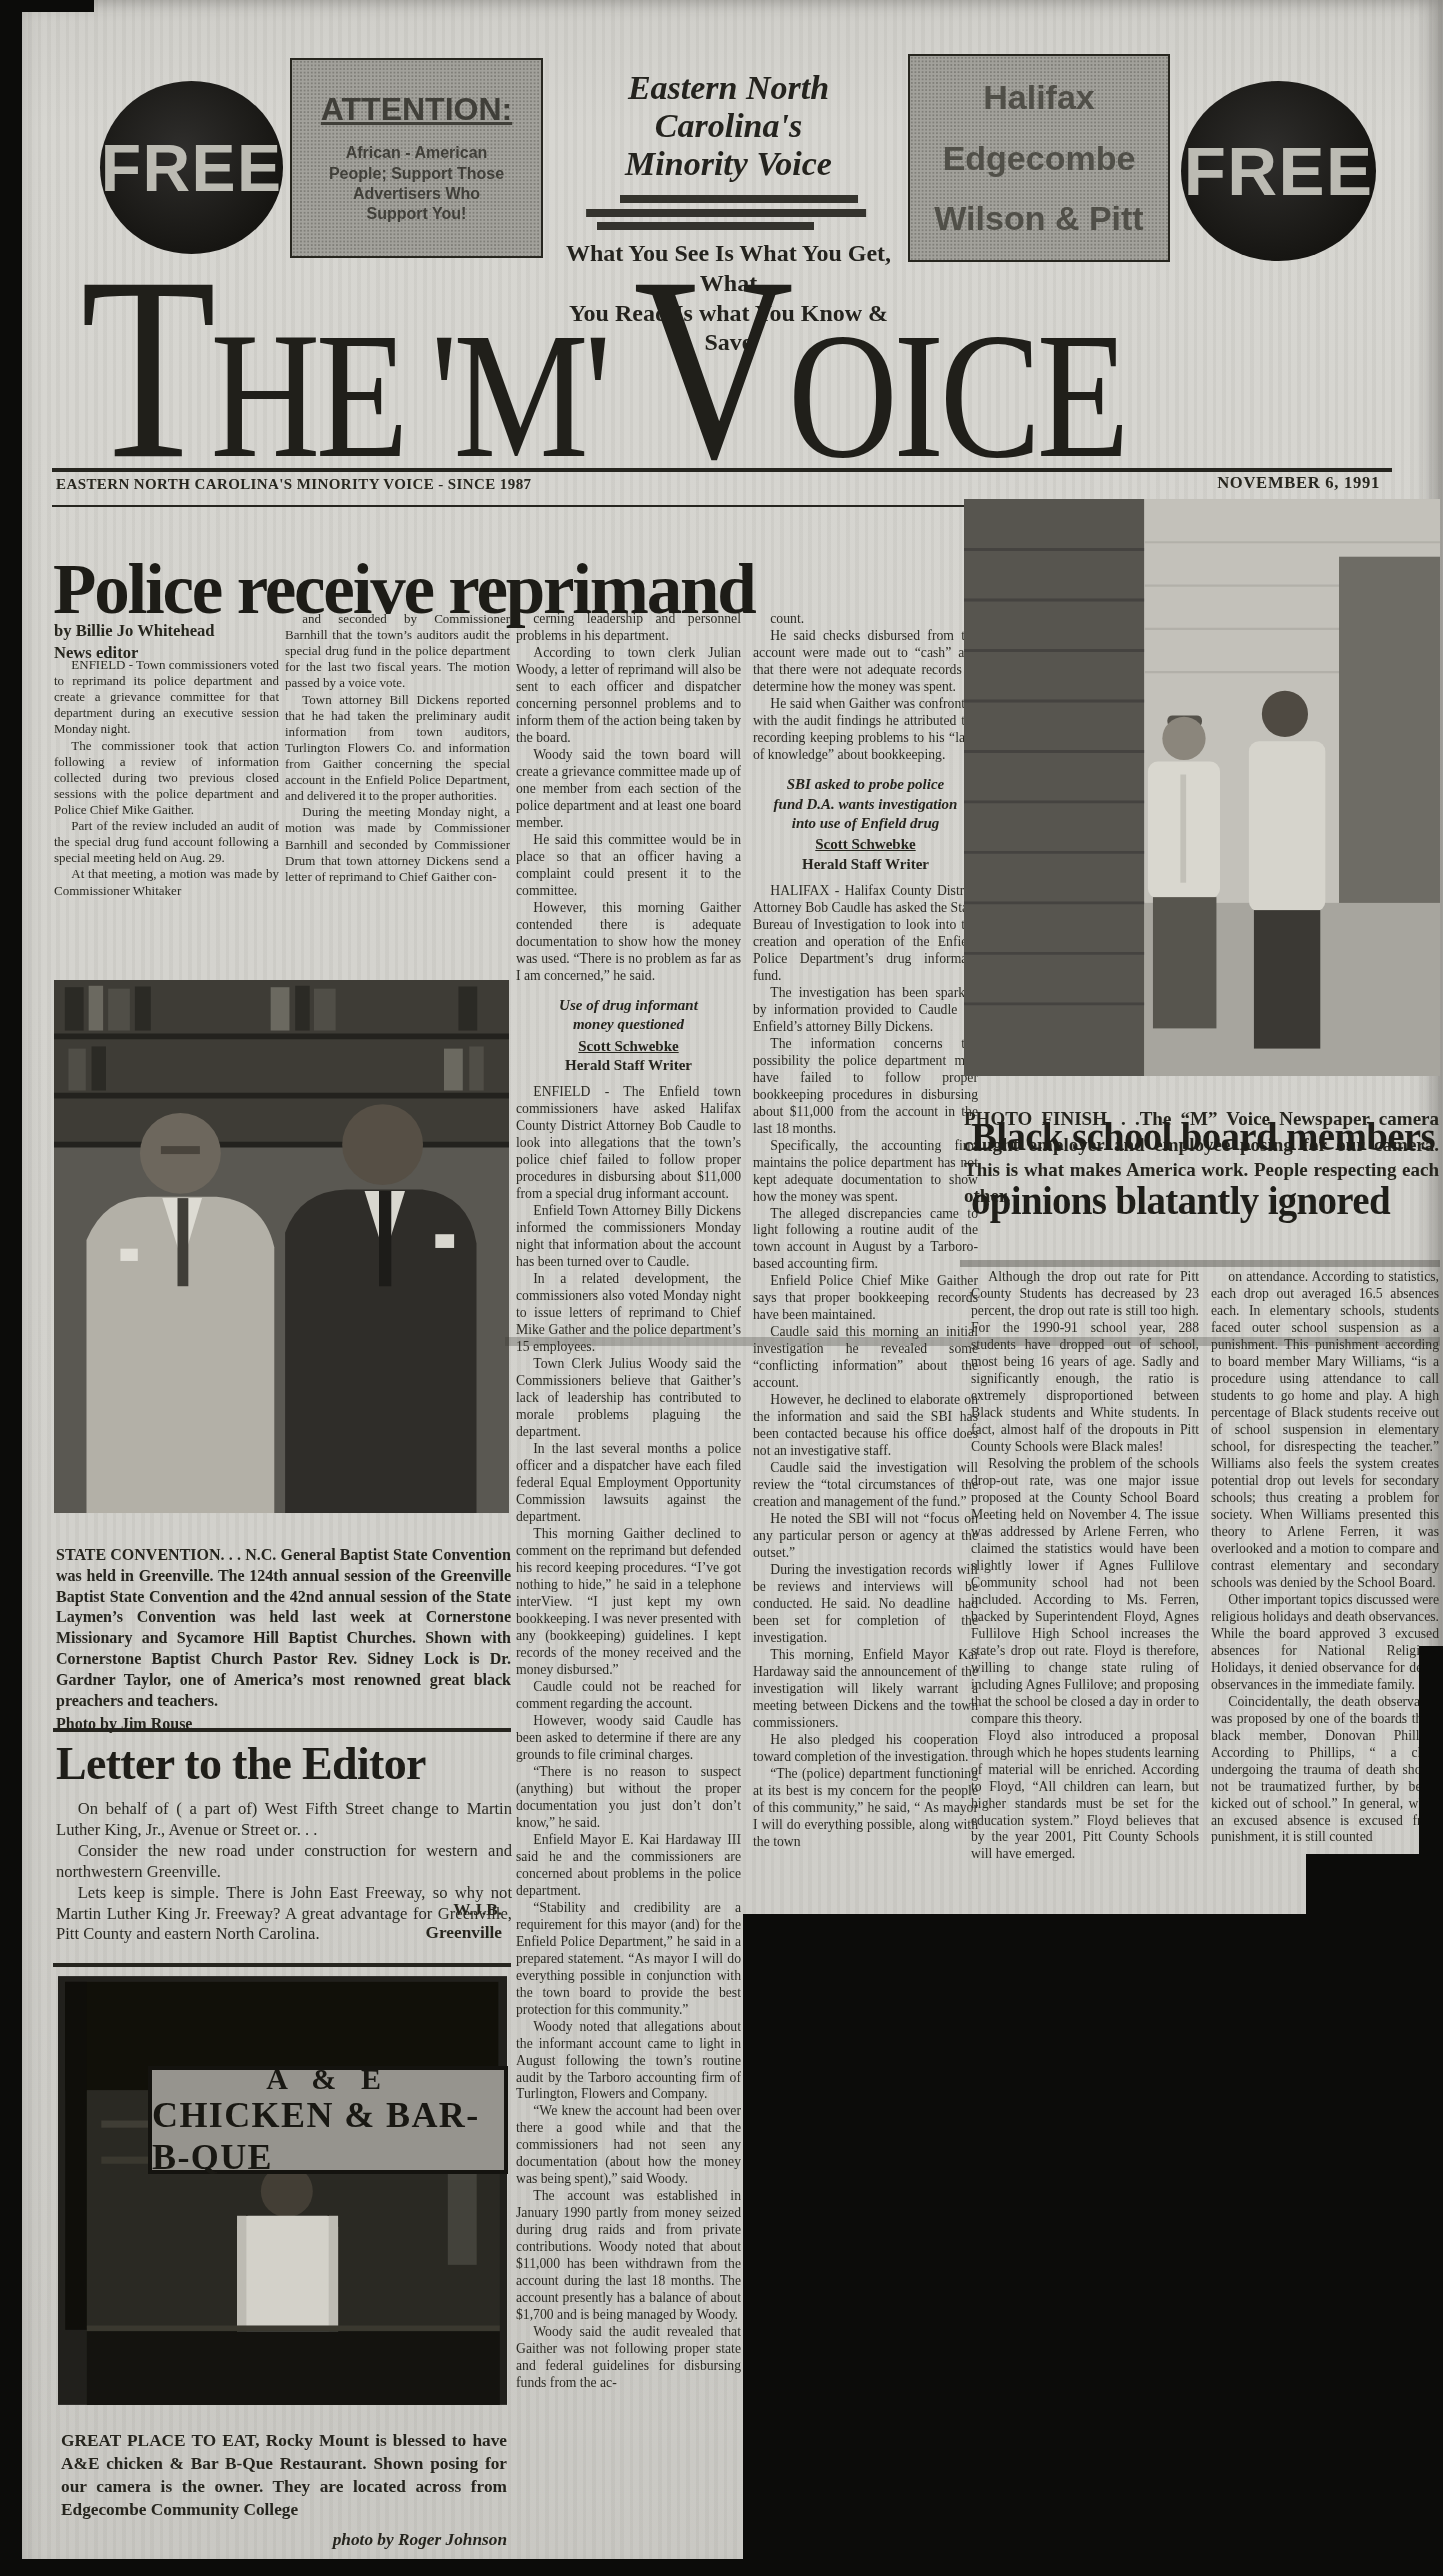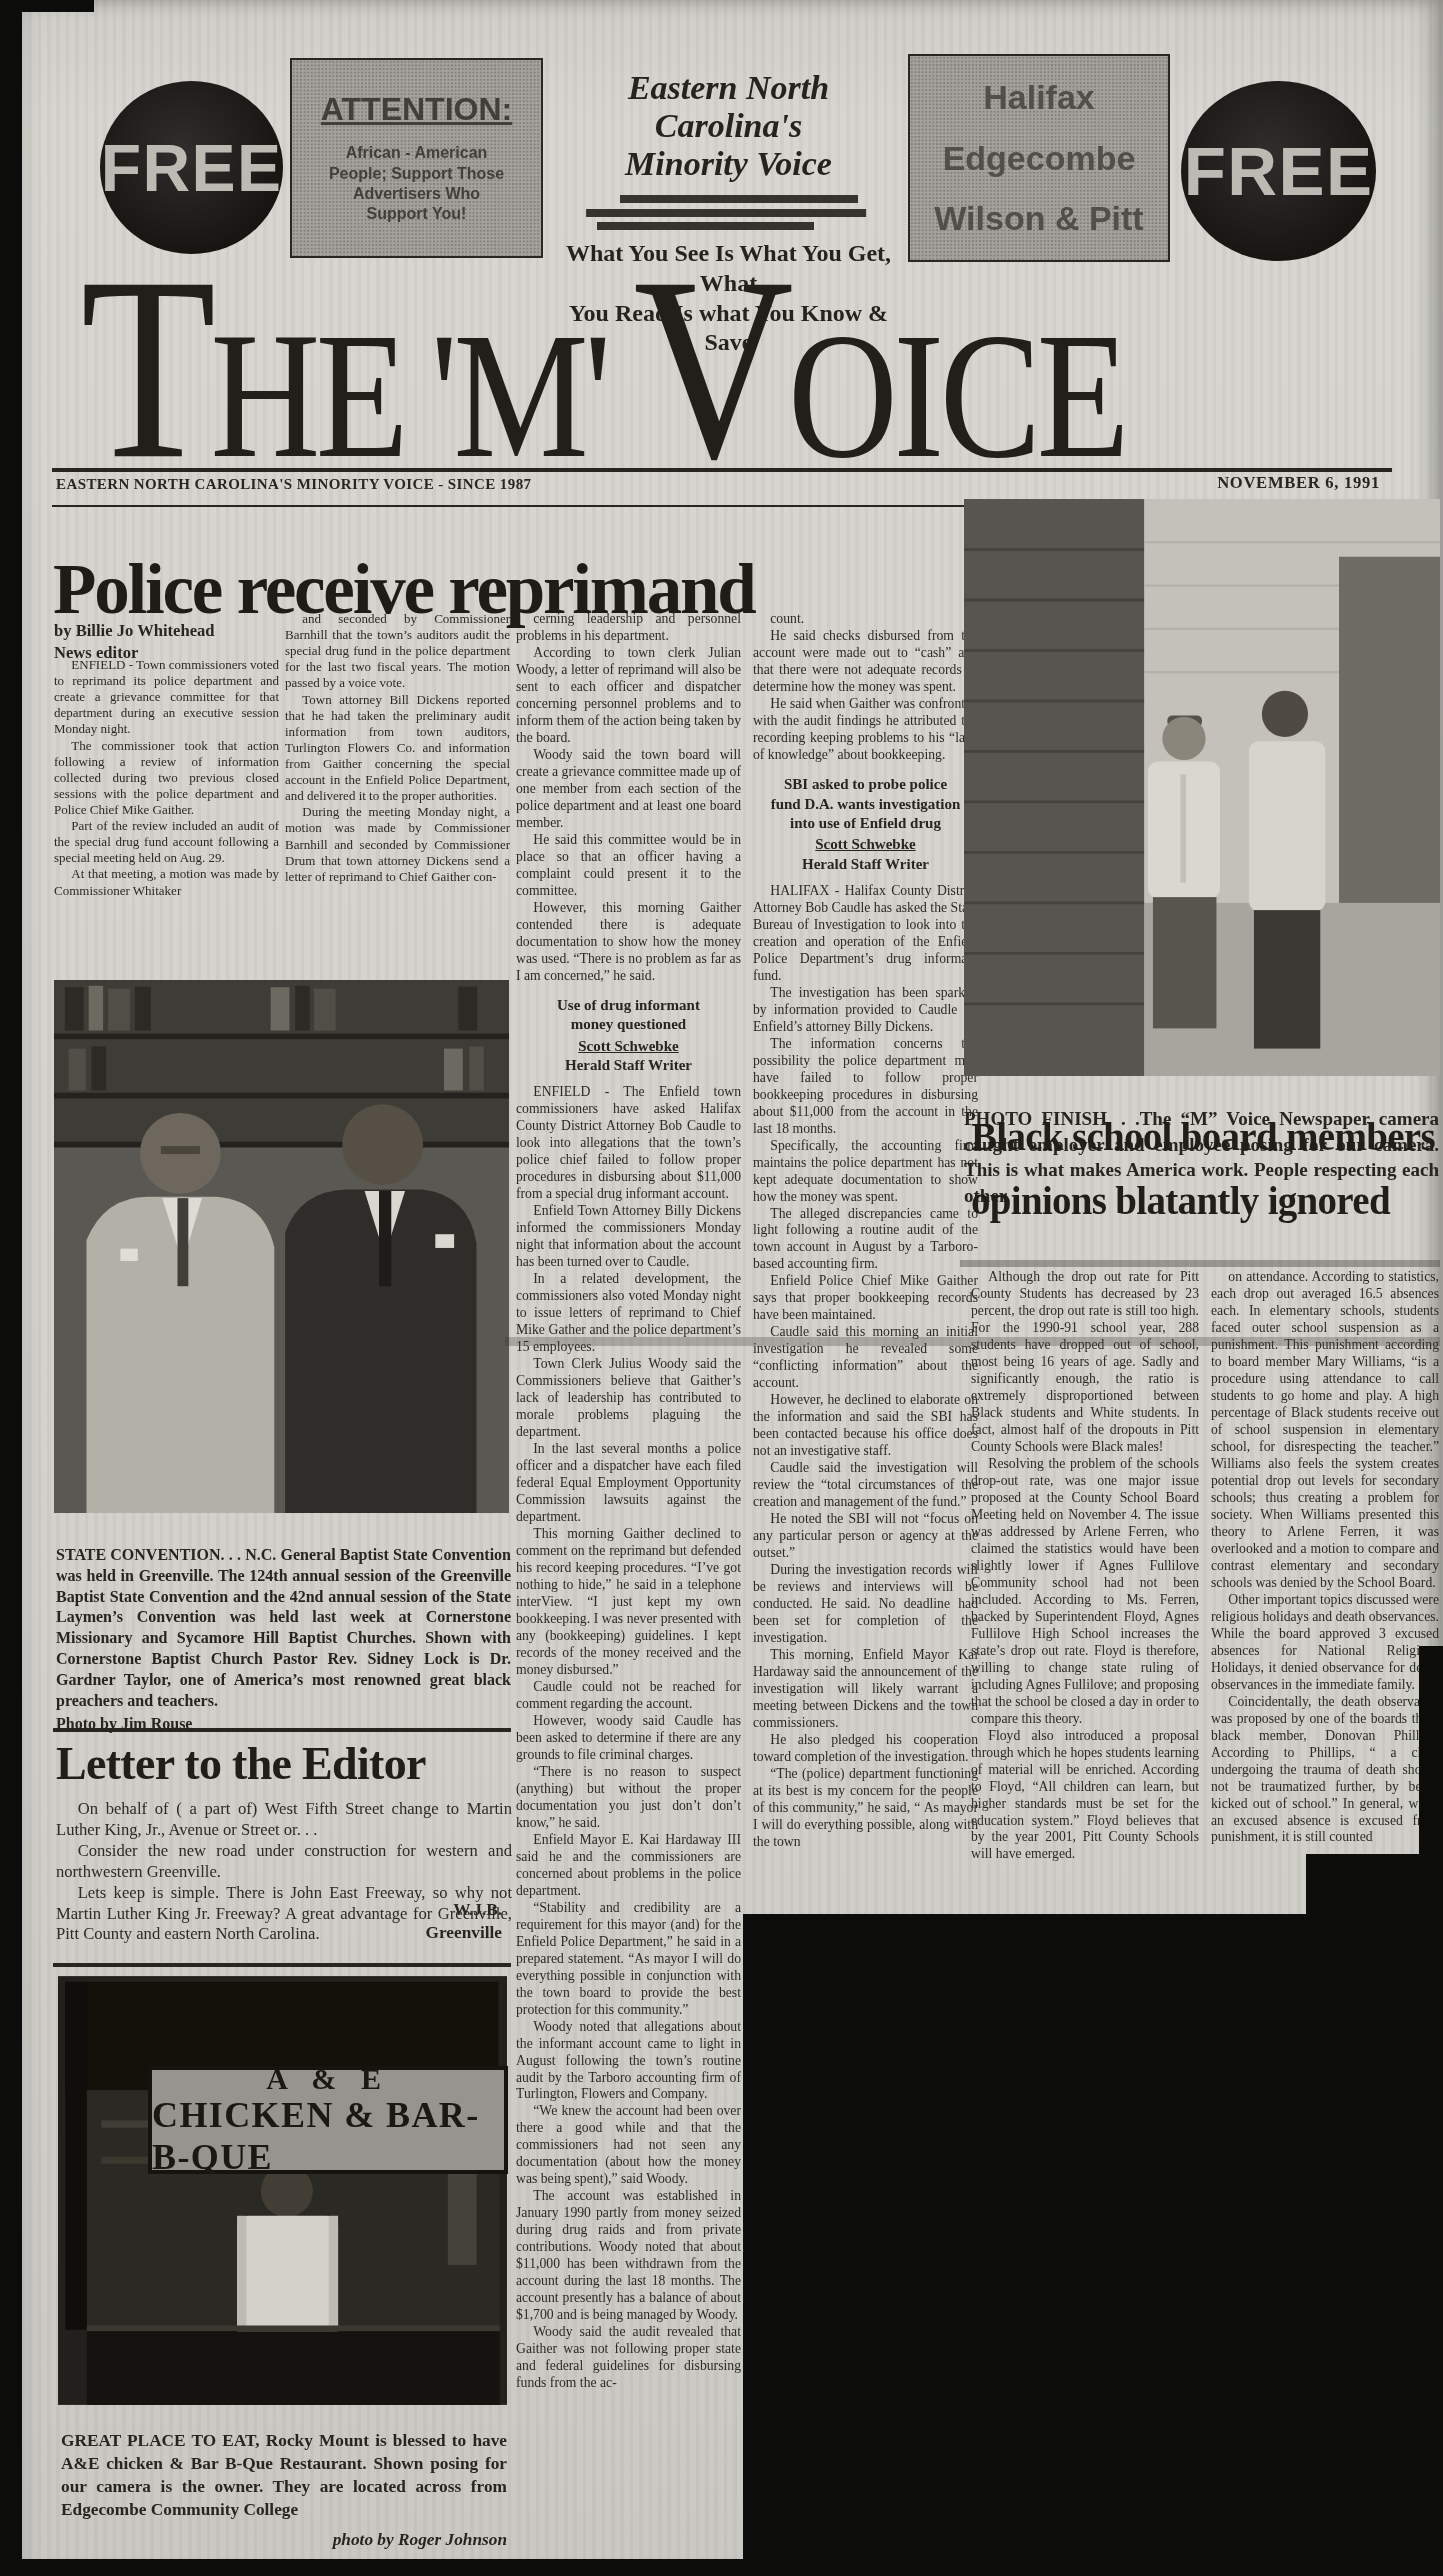--- a/index.html
+++ b/index.html
@@ -51,21 +51,21 @@
   #col1{left:54px;top:657px;height:318px;}
   #col2{left:285px;top:611px;height:367px;}
   #col3{left:516px;top:611px;height:1921px;}
   #col4{left:753px;top:611px;height:1304px;}
   #scolA{left:971px;top:1269px;width:228px;height:644px;}
   #scolB{left:1211px;top:1269px;width:228px;height:644px;}
   .para{margin:0;text-indent:17.3px;text-align:justify;color:#2b2a23;}
   #col1 .para,#col2 .para{font-size:13px;line-height:1.24;}
   #col3 .para,#col4 .para,#scolA .para,#scolB .para{font-size:13.7px;line-height:1.24;}
   .subhead{margin:11.5px 0 8.7px;text-align:center;font-weight:bold;color:#26251e;}
-  .subline{font-size:15px;line-height:1.28;}
+  .subline{font-size:15px;line-height:1.28;font-style:italic;}
   .subby{font-size:15px;line-height:1.3;text-decoration:underline;margin-top:2.2px;}
   .subrole{font-size:15px;line-height:1.3;}
   
   .photo{position:absolute;overflow:hidden;}
   #photo-right{left:964px;top:499px;width:476px;height:577px;}
   #photo-conv{left:54px;top:980px;width:455px;height:533px;}
   #photo-ae{left:58px;top:1976px;width:449px;height:429px;}
   .photo svg{display:block;width:100%;height:100%;}
   #ae-sign{position:absolute;left:148px;top:2066px;width:352px;height:100px;background:#96948e;border:4.3px solid #14130f;
     display:flex;flex-direction:column;align-items:center;justify-content:center;font-weight:bold;color:#191813;}

